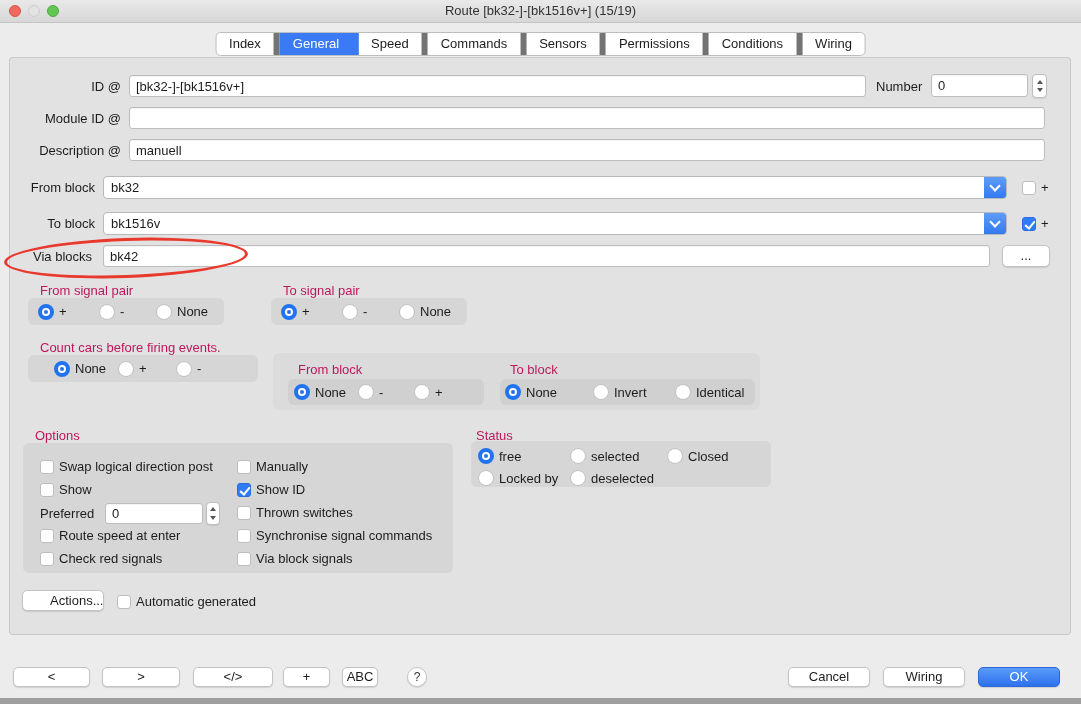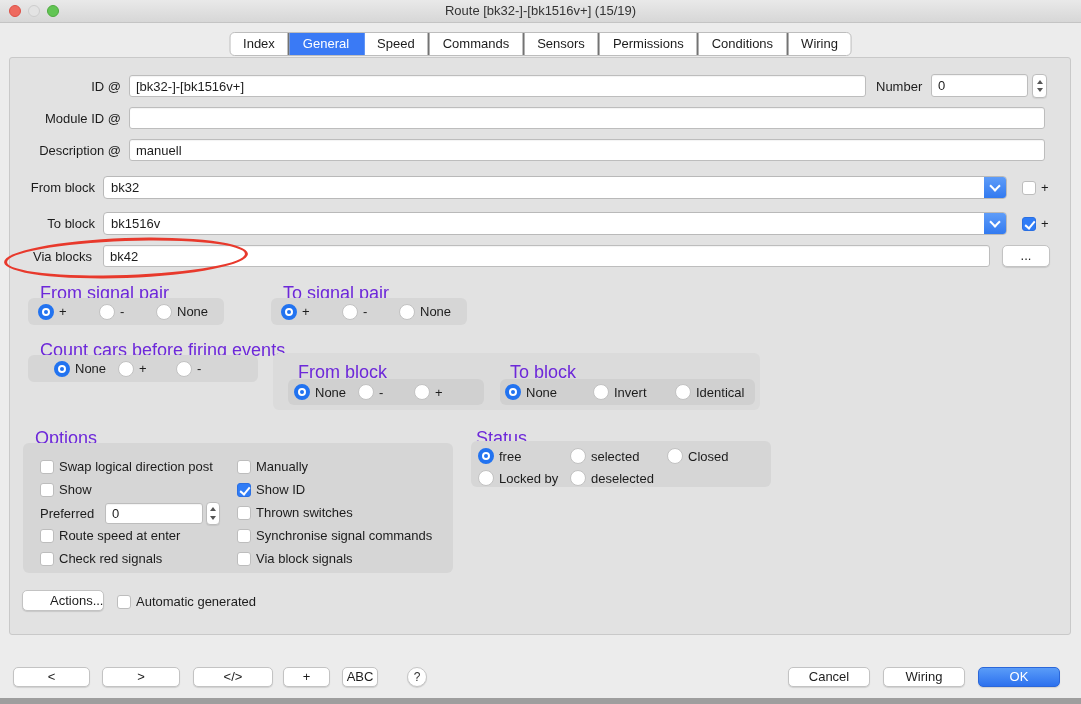--- a/index.html
+++ b/index.html
@@ -10,21 +10,21 @@
     background:linear-gradient(#e9e9e9,#d7d7d7);border-bottom:1px solid #c4c4c4;}
   .title{position:absolute;left:0;right:0;top:0;height:22px;line-height:22px;
     text-align:center;font-size:13px;color:#333;}
   .tl{position:absolute;top:5px;width:12px;height:12px;border-radius:50%;}
   .tl.red{left:9px;background:#ee6a5f;border:1px solid #dd5147;box-sizing:border-box;}
   .tl.gray{left:28px;background:#e3e3e3;border:1px solid #cdcdcd;box-sizing:border-box;}
   .tl.green{left:47px;background:#62c554;border:1px solid #4fab41;box-sizing:border-box;}
   
   .tabs{position:absolute;top:32px;left:50%;transform:translateX(-50%);display:flex;
     background:#fff;border:1px solid #bdbdbd;border-radius:5px;height:22px;overflow:hidden;}
-  .tab{padding:0 13px;line-height:22px;border-right:2px solid #737373;white-space:nowrap;cursor:default;}
+  .tab{padding:0 13px;line-height:22px;border-right:6px solid #737373;white-space:nowrap;cursor:default;}
   .tab:last-child{border-right:none;}
   .tab.active{background:#3a7af5;color:#fff;border-right-color:#3a7af5;}
   
   .pane{position:absolute;left:9px;top:57px;width:1062px;height:578px;
     background:#e2e2e2;border:1px solid #c9c9c9;border-radius:3px;box-sizing:border-box;}
   
   .lbl{position:absolute;height:16px;line-height:16px;white-space:nowrap;}
   .r{text-align:right;}
   .field{position:absolute;box-sizing:border-box;height:22px;background:#fff;
     border:1px solid #bdbdbd;border-radius:3px;padding:0 6px;font:13px "Liberation Sans",sans-serif;
@@ -47,21 +47,21 @@
     border:solid #fff;border-width:0 2px 2px 0;transform:rotate(40deg);}
   .rb{position:relative;width:16px;height:16px;box-sizing:border-box;border:1px solid #c2c2c2;
     border-radius:50%;background:#fff;flex:none;}
   .rb.selected{border:4px solid #2273f0;}
   .rb.selected::after{content:'';position:absolute;left:2px;top:2px;width:4px;height:4px;
     border-radius:50%;background:#2273f0;}
   .radio,.opt{display:flex;align-items:center;gap:5px;white-space:nowrap;cursor:default;}
   .opt{position:absolute;}
   .strip{position:absolute;background:#d6d6d6;border-radius:6px;display:flex;align-items:center;box-sizing:border-box;}
   .groupbox{position:absolute;background:#dbdbdb;border-radius:6px;}
-  .grouptitle{position:absolute;font-size:18px;color:#6d28d9;white-space:nowrap;}
+  .grouptitle{position:absolute;font-size:13px;color:#be185d;white-space:nowrap;}
   .stepper{position:absolute;box-sizing:border-box;background:#fff;border:1px solid #bdbdbd;border-radius:4px;
     display:flex;flex-direction:column;align-items:center;justify-content:space-evenly;
     box-shadow:0 1px 1px rgba(0,0,0,.08);}
   .arr-up{width:0;height:0;border-left:3px solid transparent;border-right:3px solid transparent;border-bottom:4px solid #555;}
   .arr-dn{width:0;height:0;border-left:3px solid transparent;border-right:3px solid transparent;border-top:4px solid #555;}
   .help{position:absolute;width:20px;height:20px;border-radius:50%;background:#fff;border:1px solid #c6c6c6;
     box-sizing:border-box;text-align:center;line-height:18px;font-size:12px;color:#333;box-shadow:0 1px 1px rgba(0,0,0,.12);}
   .ellipse{position:absolute;border:3px solid #e8392c;border-radius:50%;transform:rotate(-2deg);pointer-events:none;}
   .bottom-edge{position:absolute;left:0;right:0;bottom:0;height:6px;background:#9e9e9e;}
 </style>

